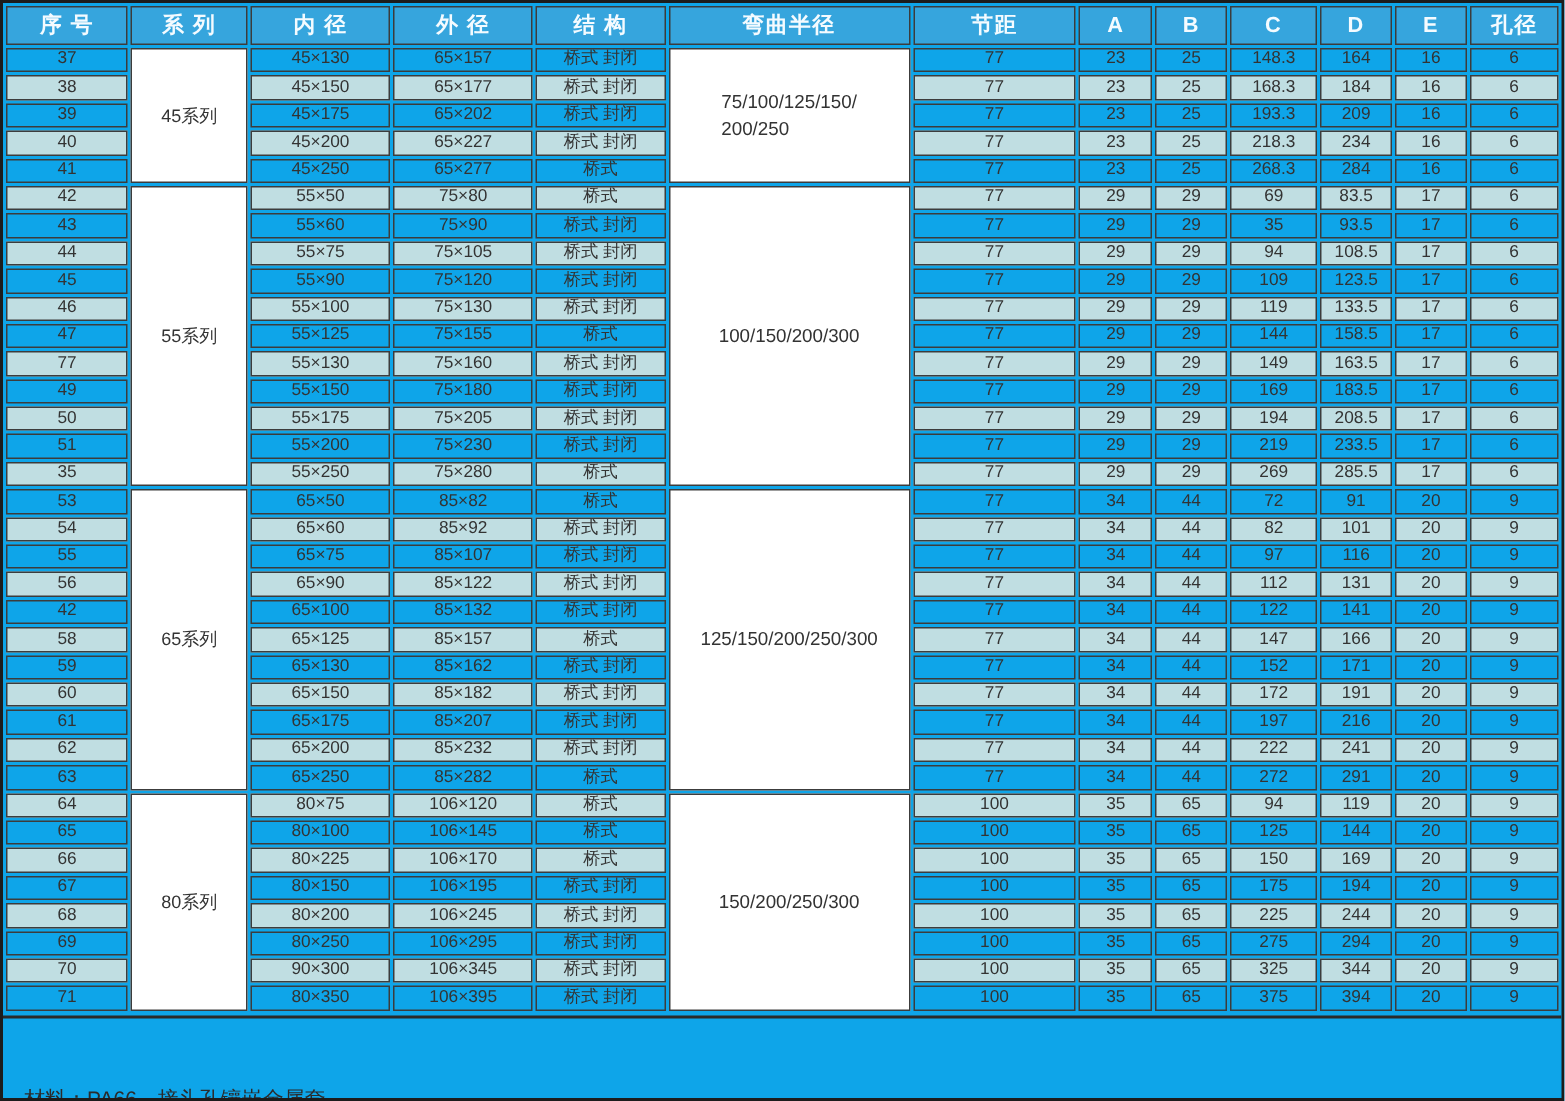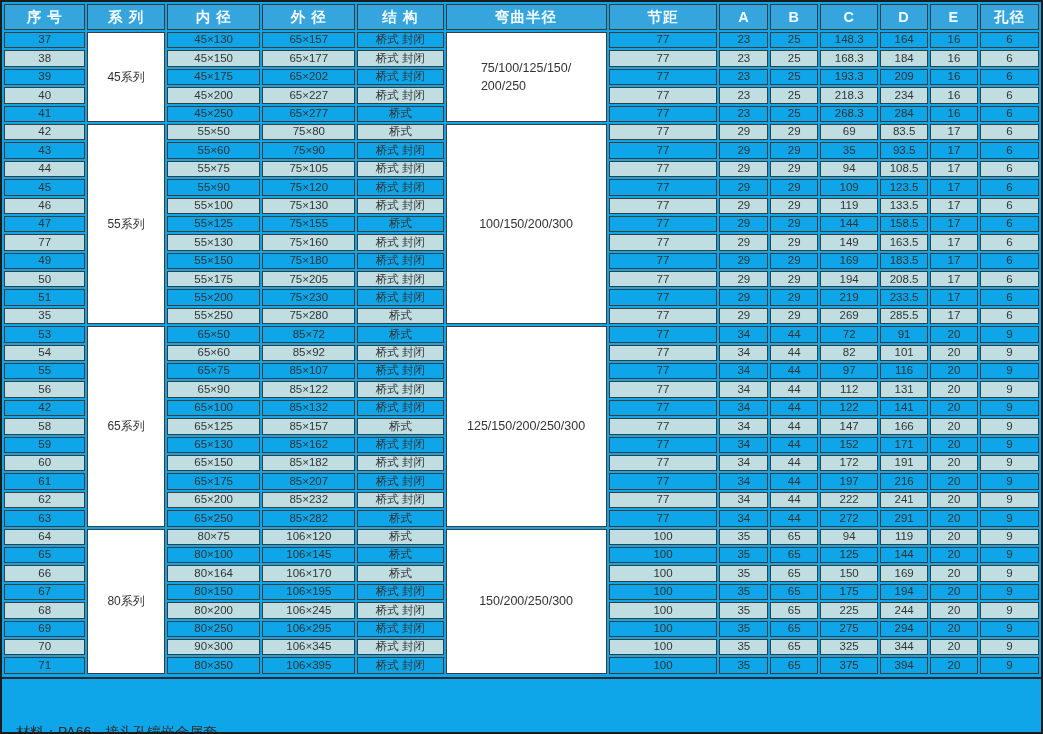--- a/index.html
+++ b/index.html
@@ -307,21 +307,21 @@
           <td>29</td>
           <td>269</td>
           <td>285.5</td>
           <td>17</td>
           <td>6</td>
         </tr>
         <tr>
           <td>53</td>
           <td class="merged" rowspan="11">65系列</td>
           <td>65×50</td>
-          <td>85×72</td>
+          <td>85×82</td>
           <td>桥式</td>
           <td class="merged cell-bend-radius" rowspan="11"><span class="bend-lines"><div>125/150/200/250/300</div></span></td>
           <td>77</td>
           <td>34</td>
           <td>44</td>
           <td>72</td>
           <td>91</td>
           <td>20</td>
           <td>9</td>
         </tr>
@@ -478,21 +478,21 @@
           <td>100</td>
           <td>35</td>
           <td>65</td>
           <td>125</td>
           <td>144</td>
           <td>20</td>
           <td>9</td>
         </tr>
         <tr class="stripe">
           <td>66</td>
-          <td>80×164</td>
+          <td>80×225</td>
           <td>106×170</td>
           <td>桥式</td>
           <td>100</td>
           <td>35</td>
           <td>65</td>
           <td>150</td>
           <td>169</td>
           <td>20</td>
           <td>9</td>
         </tr>

